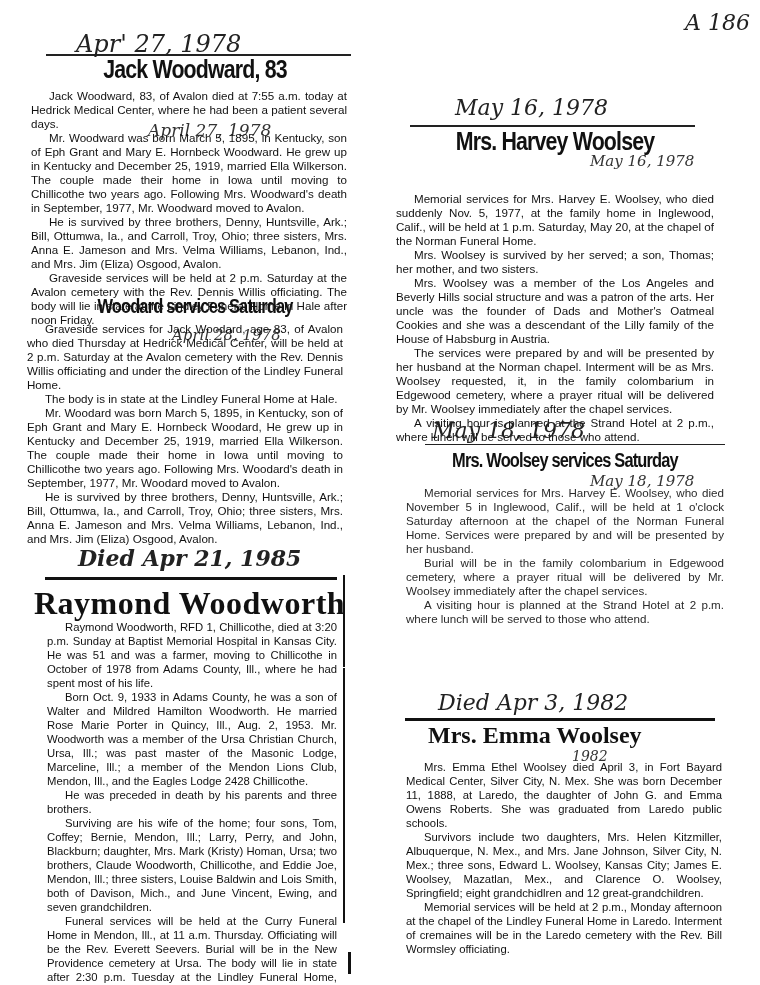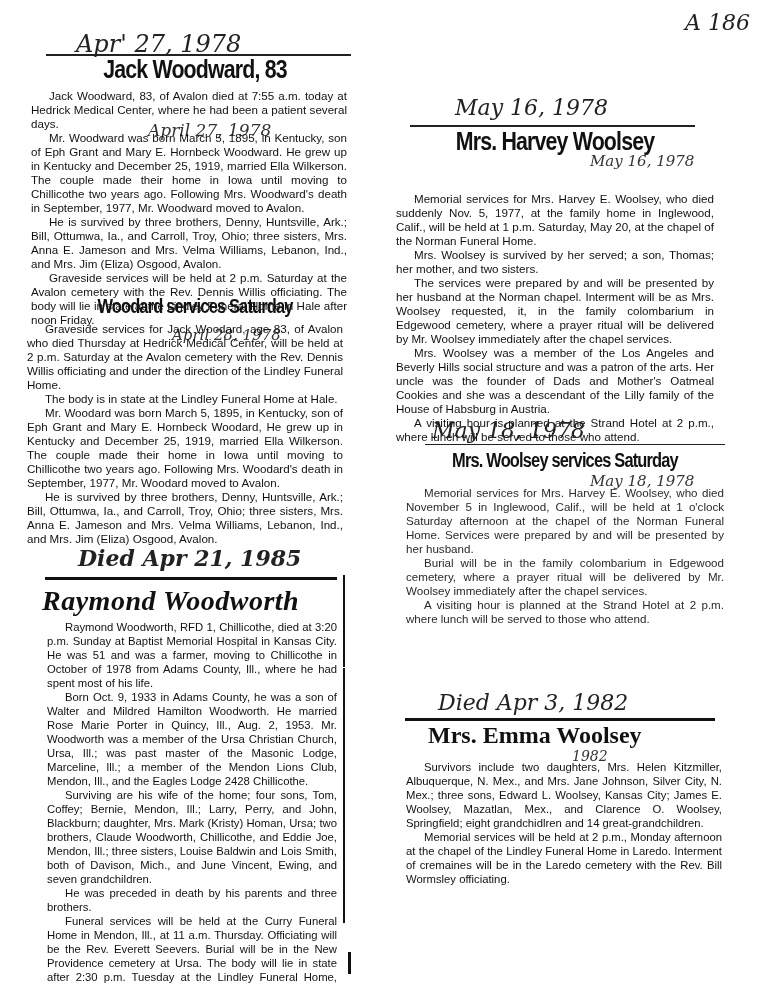--- a/index.html
+++ b/index.html
@@ -37,51 +37,52 @@
   <p>The body is in state at the Lindley Funeral Home at Hale.</p>
   <p>Mr. Woodard was born March 5, 1895, in Kentucky, son of Eph Grant and Mary E. Hornbeck Woodard, He grew up in Kentucky and December 25, 1919, married Ella Wilkerson. The couple made their home in Iowa until moving to Chillicothe two years ago. Following Mrs. Woodard's death in September, 1977, Mr. Woodard moved to Avalon.</p>
   <p>He is survived by three brothers, Denny, Huntsville, Ark.; Bill, Ottumwa, Ia., and Carroll, Troy, Ohio; three sisters, Mrs. Anna E. Jameson and Mrs. Velma Williams, Lebanon, Ind., and Mrs. Jim (Eliza) Osgood, Avalon.</p>
 </div>
 
 <div class="hw" style="left:78px; top:545px; font-size:22px;font-weight:bold;">Died Apr 21, 1985</div>
 <div class="rule thick" style="left:45px; top:577px; width:292px;"></div>
 <div class="vbar" style="left:343px; top:575px; height:92px;"></div>
 <div class="vbar" style="left:343px; top:668px; height:255px; width:1.5px;"></div>
 <div class="vbar" style="left:348px; top:952px; height:22px; width:3px;"></div>
-<div class="clip head-serif" style="left:42px; top:585px; font-size:28px; letter-spacing:0.5px;font-style:italic;">Raymond Woodworth</div>
+<div class="clip head-serif" style="left:34px; top:585px; font-size:32px; letter-spacing:0.5px;">Raymond Woodworth</div>
 <div class="clip body" style="left:47px; top:620px; width:290px; font-size:11.3px;">
   <p>Raymond Woodworth, RFD 1, Chillicothe, died at 3:20 p.m. Sunday at Baptist Memorial Hospital in Kansas City. He was 51 and was a farmer, moving to Chillicothe in October of 1978 from Adams County, Ill., where he had spent most of his life.</p>
   <p>Born Oct. 9, 1933 in Adams County, he was a son of Walter and Mildred Hamilton Woodworth. He married Rose Marie Porter in Quincy, Ill., Aug. 2, 1953. Mr. Woodworth was a member of the Ursa Christian Church, Ursa, Ill.; was past master of the Masonic Lodge, Marceline, Ill.; a member of the Mendon Lions Club, Mendon, Ill., and the Eagles Lodge 2428 Chillicothe.</p>
+  <p>He was preceded in death by his parents and three brothers.</p>
   <p>Surviving are his wife of the home; four sons, Tom, Coffey; Bernie, Mendon, Ill.; Larry, Perry, and John, Blackburn; daughter, Mrs. Mark (Kristy) Homan, Ursa; two brothers, Claude Woodworth, Chillicothe, and Eddie Joe, Mendon, Ill.; three sisters, Louise Baldwin and Lois Smith, both of Davison, Mich., and June Vincent, Ewing, and seven grandchildren.</p>
-  <p>He was preceded in death by his parents and three brothers.</p>
   <p>Funeral services will be held at the Curry Funeral Home in Mendon, Ill., at 11 a.m. Thursday. Officiating will be the Rev. Everett Seevers. Burial will be in the New Providence cemetery at Ursa. The body will lie in state after 2:30 p.m. Tuesday at the Lindley Funeral Home, Chillicothe. There will be family visitation from 7 to 8 p.m. Tuesday at the Lindley Chapel. From 7 to 9 p.m. Wednesday there will be visitation at the Curry Funeral Home. Memorials may be made to the Baptist Memorial Hospital.</p>
 </div>
 
 <div class="hw" style="left:455px; top:95px; font-size:22px;">May 16, 1978</div>
 <div class="rule" style="left:410px; top:125px; width:285px; height:1.5px;"></div>
 <div class="clip head-cond" style="left:395px; top:126px; width:320px; font-size:26px; transform:scaleX(0.82);">Mrs. Harvey Woolsey</div>
 <div class="hw" style="left:590px; top:152px; font-size:15px; color:#333;">May 16, 1978</div>
 <div class="clip body" style="left:396px; top:156px; width:318px;margin-top:36px;">
   <p>Memorial services for Mrs. Harvey E. Woolsey, who died suddenly Nov. 5, 1977, at the family home in Inglewood, Calif., will be held at 1 p.m. Saturday, May 20, at the chapel of the Norman Funeral Home.</p>
   <p>Mrs. Woolsey is survived by her served; a son, Thomas; her mother, and two sisters.</p>
+  <p>Mrs. Woolsey was a member of the Los Angeles and Beverly Hills social structure and was a patron of the arts. Her uncle was the founder of Dads and Mother's Oatmeal Cookies and she was a descendant of the Lilly family of the House of Habsburg in Austria.</p>
   <p>The services were prepared by and will be presented by her husband at the Norman chapel. Interment will be as Mrs. Woolsey requested, it, in the family colombarium in Edgewood cemetery, where a prayer ritual will be delivered by Mr. Woolsey immediately after the chapel services.</p>
-  <p>Mrs. Woolsey was a member of the Los Angeles and Beverly Hills social structure and was a patron of the arts. Her uncle was the founder of Dads and Mother's Oatmeal Cookies and she was a descendant of the Lilly family of the House of Habsburg in Austria.</p>
   <p>A visiting hour is planned at the Strand Hotel at 2 p.m., where lunch will be served to those who attend.</p>
 </div>
 
 <div class="hw" style="left:432px; top:418px; font-size:22px;">May 18, 1978</div>
 <div class="rule" style="left:425px; top:444px; width:300px; height:1px;"></div>
 <div class="clip head-cond" style="left:405px; top:449px; width:320px; font-size:20px; transform:scaleX(0.82);">Mrs. Woolsey services Saturday</div>
 <div class="hw" style="left:590px; top:472px; font-size:15px; color:#333;">May 18, 1978</div>
 <div class="clip body" style="left:406px; top:486px; width:318px; color:#2a2a2a;">
   <p>Memorial services for Mrs. Harvey E. Woolsey, who died November 5 in Inglewood, Calif., will be held at 1 o'clock Saturday afternoon at the chapel of the Norman Funeral Home. Services were prepared by and will be presented by her husband.</p>
   <p>Burial will be in the family colombarium in Edgewood cemetery, where a prayer ritual will be delivered by Mr. Woolsey immediately after the chapel services.</p>
   <p>A visiting hour is planned at the Strand Hotel at 2 p.m. where lunch will be served to those who attend.</p>
 </div>
 
 <div class="hw" style="left:438px; top:690px; font-size:22px;">Died Apr 3, 1982</div>
 <div class="rule thick" style="left:405px; top:718px; width:310px;"></div>
 <div class="clip head-serif" style="left:428px; top:722px; font-size:24px;">Mrs. Emma Woolsey</div>
 <div class="hw" style="left:572px; top:748px; font-size:14px; color:#333;">1982</div>
 <div class="clip body" style="left:406px; top:760px; width:316px; font-size:11.3px;">
-  <p>Survivors include two daughters, Mrs. Helen Kitzmiller, Albuquerque, N. Mex., and Mrs. Jane Johnson, Silver City, N. Mex.; three sons, Edward L. Woolsey, Kansas City; James E. Woolsey, Mazatlan, Mex., and Clarence O. Woolsey, Springfield; eight grandchidlren and 14 great-grandchildren.</p>
+  <p>Mrs. Emma Ethel Woolsey died April 3, in Fort Bayard Medical Center, Silver City, N. Mex. She was born December 11, 1888, at Laredo, the daughter of John G. and Emma Owens Roberts. She was graduated from Laredo public schools.</p>
+  <p>Survivors include two daughters, Mrs. Helen Kitzmiller, Albuquerque, N. Mex., and Mrs. Jane Johnson, Silver City, N. Mex.; three sons, Edward L. Woolsey, Kansas City; James E. Woolsey, Mazatlan, Mex., and Clarence O. Woolsey, Springfield; eight grandchidlren and 12 great-grandchildren.</p>
   <p>Memorial services will be held at 2 p.m., Monday afternoon at the chapel of the Lindley Funeral Home in Laredo. Interment of cremaines will be in the Laredo cemetery with the Rev. Bill Wormsley officiating.</p>
 </div>
 
 </body></html>

